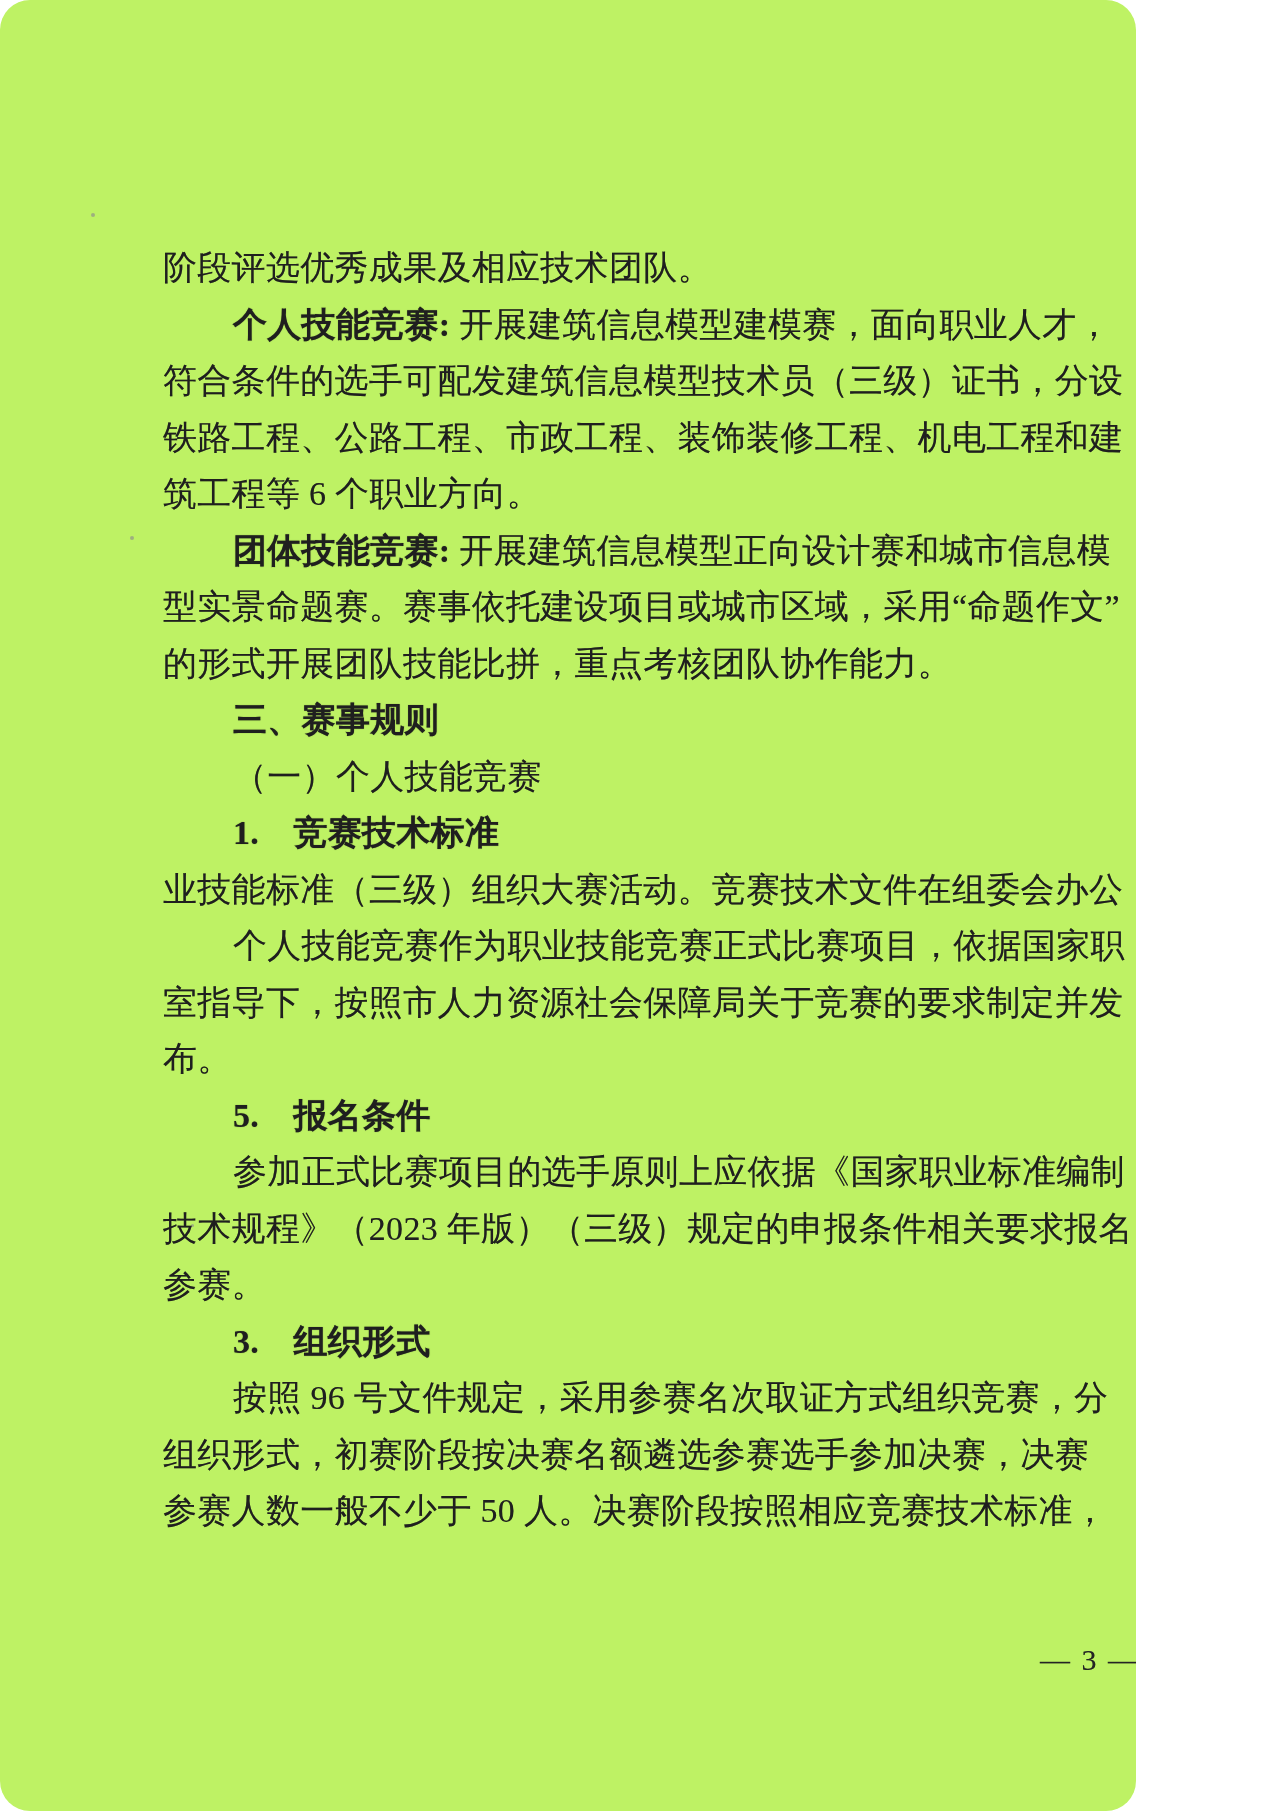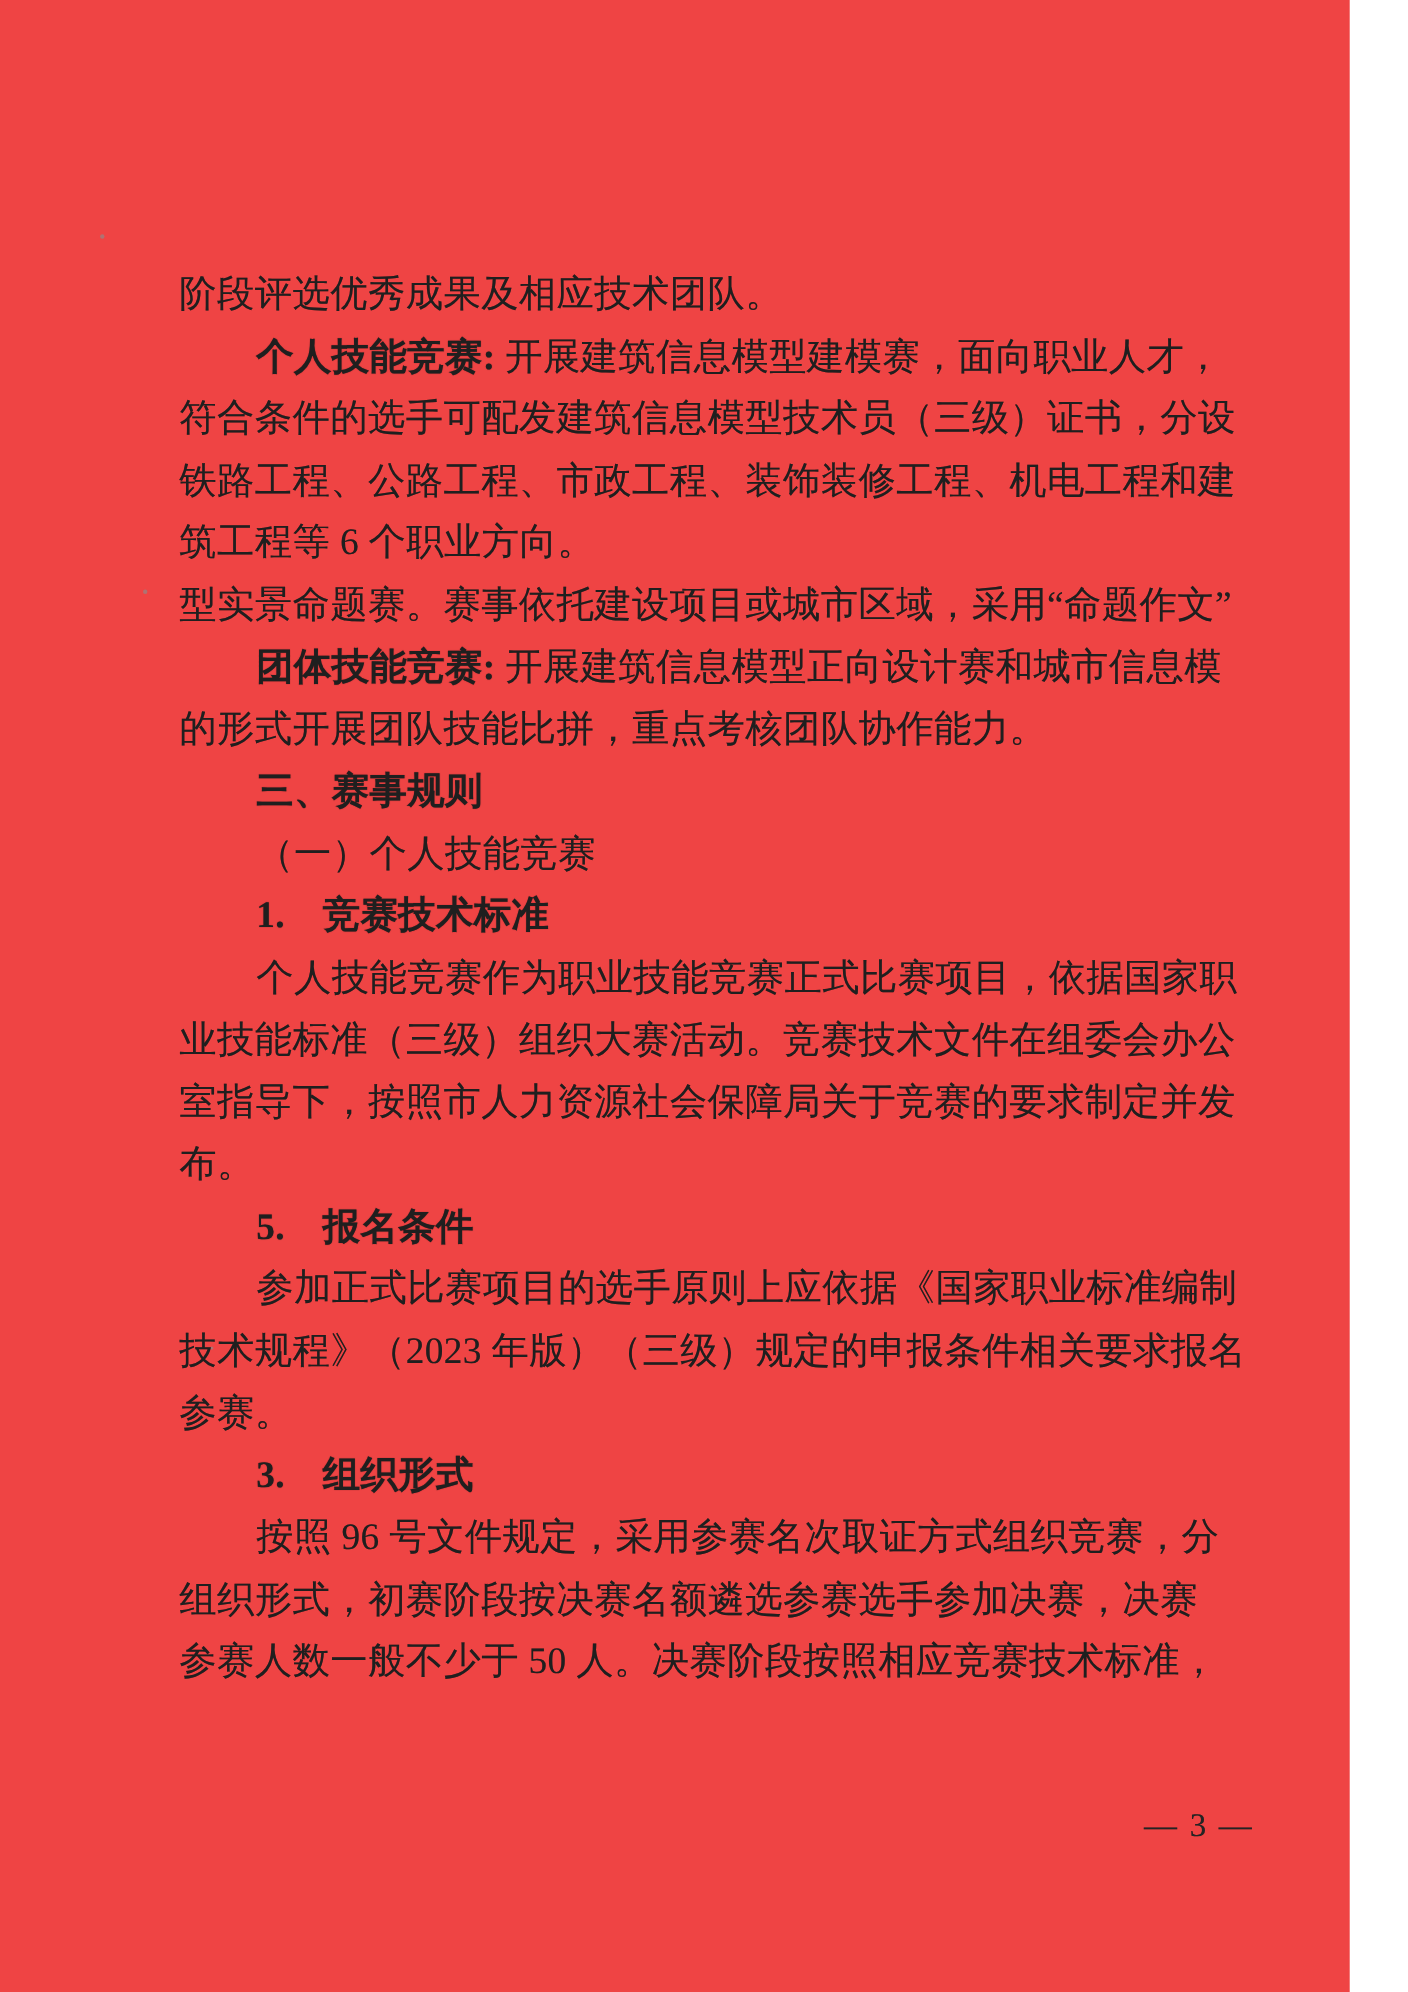--- a/index.html
+++ b/index.html
@@ -2,26 +2,27 @@
 <html lang="zh"><head>
 <meta charset="utf-8">
 <style>
   html, body {
     margin: 0;
     padding: 0;
     background: #ffffff;
   }
   .page {
     position: relative;
-    width: 1227px;
+    width: 1136px;
     height: 1811px;
-    background: #ef4444;
+    background: #bef264;
     overflow: hidden;
     font-family: "Liberation Serif", "DejaVu Serif", serif;
     color: #1f1f1f;
+    border-radius: 30px;
   }
   .doc-body {
     position: absolute;
     left: 163px;
     top: 240px;
     width: 975px;
   }
   .line {
     height: 56.5px;
     line-height: 56.5px;
@@ -66,28 +67,28 @@
   <span class="speck s1"></span>
   <span class="speck s2"></span>
   <span class="speck s3"></span>
 
   <div class="doc-body">
       <div class="line"><span>阶段评选优秀成果及相应技术团队。</span></div>
       <div class="line ind"><span class="b">个人技能竞赛:</span><span> 开展建筑信息模型建模赛，面向职业人才，</span></div>
       <div class="line"><span>符合条件的选手可配发建筑信息模型技术员（三级）证书，分设</span></div>
       <div class="line"><span>铁路工程、公路工程、市政工程、装饰装修工程、机电工程和建</span></div>
       <div class="line"><span>筑工程等 6 个职业方向。</span></div>
+      <div class="line ind"><span class="b">团体技能竞赛:</span><span> 开展建筑信息模型正向设计赛和城市信息模</span></div>
       <div class="line"><span>型实景命题赛。赛事依托建设项目或城市区域，采用“命题作文”</span></div>
-      <div class="line ind"><span class="b">团体技能竞赛:</span><span> 开展建筑信息模型正向设计赛和城市信息模</span></div>
       <div class="line"><span>的形式开展团队技能比拼，重点考核团队协作能力。</span></div>
       <div class="line ind"><span class="b">三、赛事规则</span></div>
       <div class="line ind"><span>（一）个人技能竞赛</span></div>
       <div class="line ind"><span class="b">1. 竞赛技术标准</span></div>
+      <div class="line"><span>业技能标准（三级）组织大赛活动。竞赛技术文件在组委会办公</span></div>
       <div class="line ind"><span>个人技能竞赛作为职业技能竞赛正式比赛项目，依据国家职</span></div>
-      <div class="line"><span>业技能标准（三级）组织大赛活动。竞赛技术文件在组委会办公</span></div>
       <div class="line"><span>室指导下，按照市人力资源社会保障局关于竞赛的要求制定并发</span></div>
       <div class="line"><span>布。</span></div>
       <div class="line ind"><span class="b">5. 报名条件</span></div>
       <div class="line ind"><span>参加正式比赛项目的选手原则上应依据《国家职业标准编制</span></div>
       <div class="line"><span>技术规程》（2023 年版）（三级）规定的申报条件相关要求报名</span></div>
       <div class="line"><span>参赛。</span></div>
       <div class="line ind"><span class="b">3. 组织形式</span></div>
       <div class="line ind"><span>按照 96 号文件规定，采用参赛名次取证方式组织竞赛，分</span></div>
       <div class="line"><span>组织形式，初赛阶段按决赛名额遴选参赛选手参加决赛，决赛</span></div>
       <div class="line"><span>参赛人数一般不少于 50 人。决赛阶段按照相应竞赛技术标准，</span></div>

